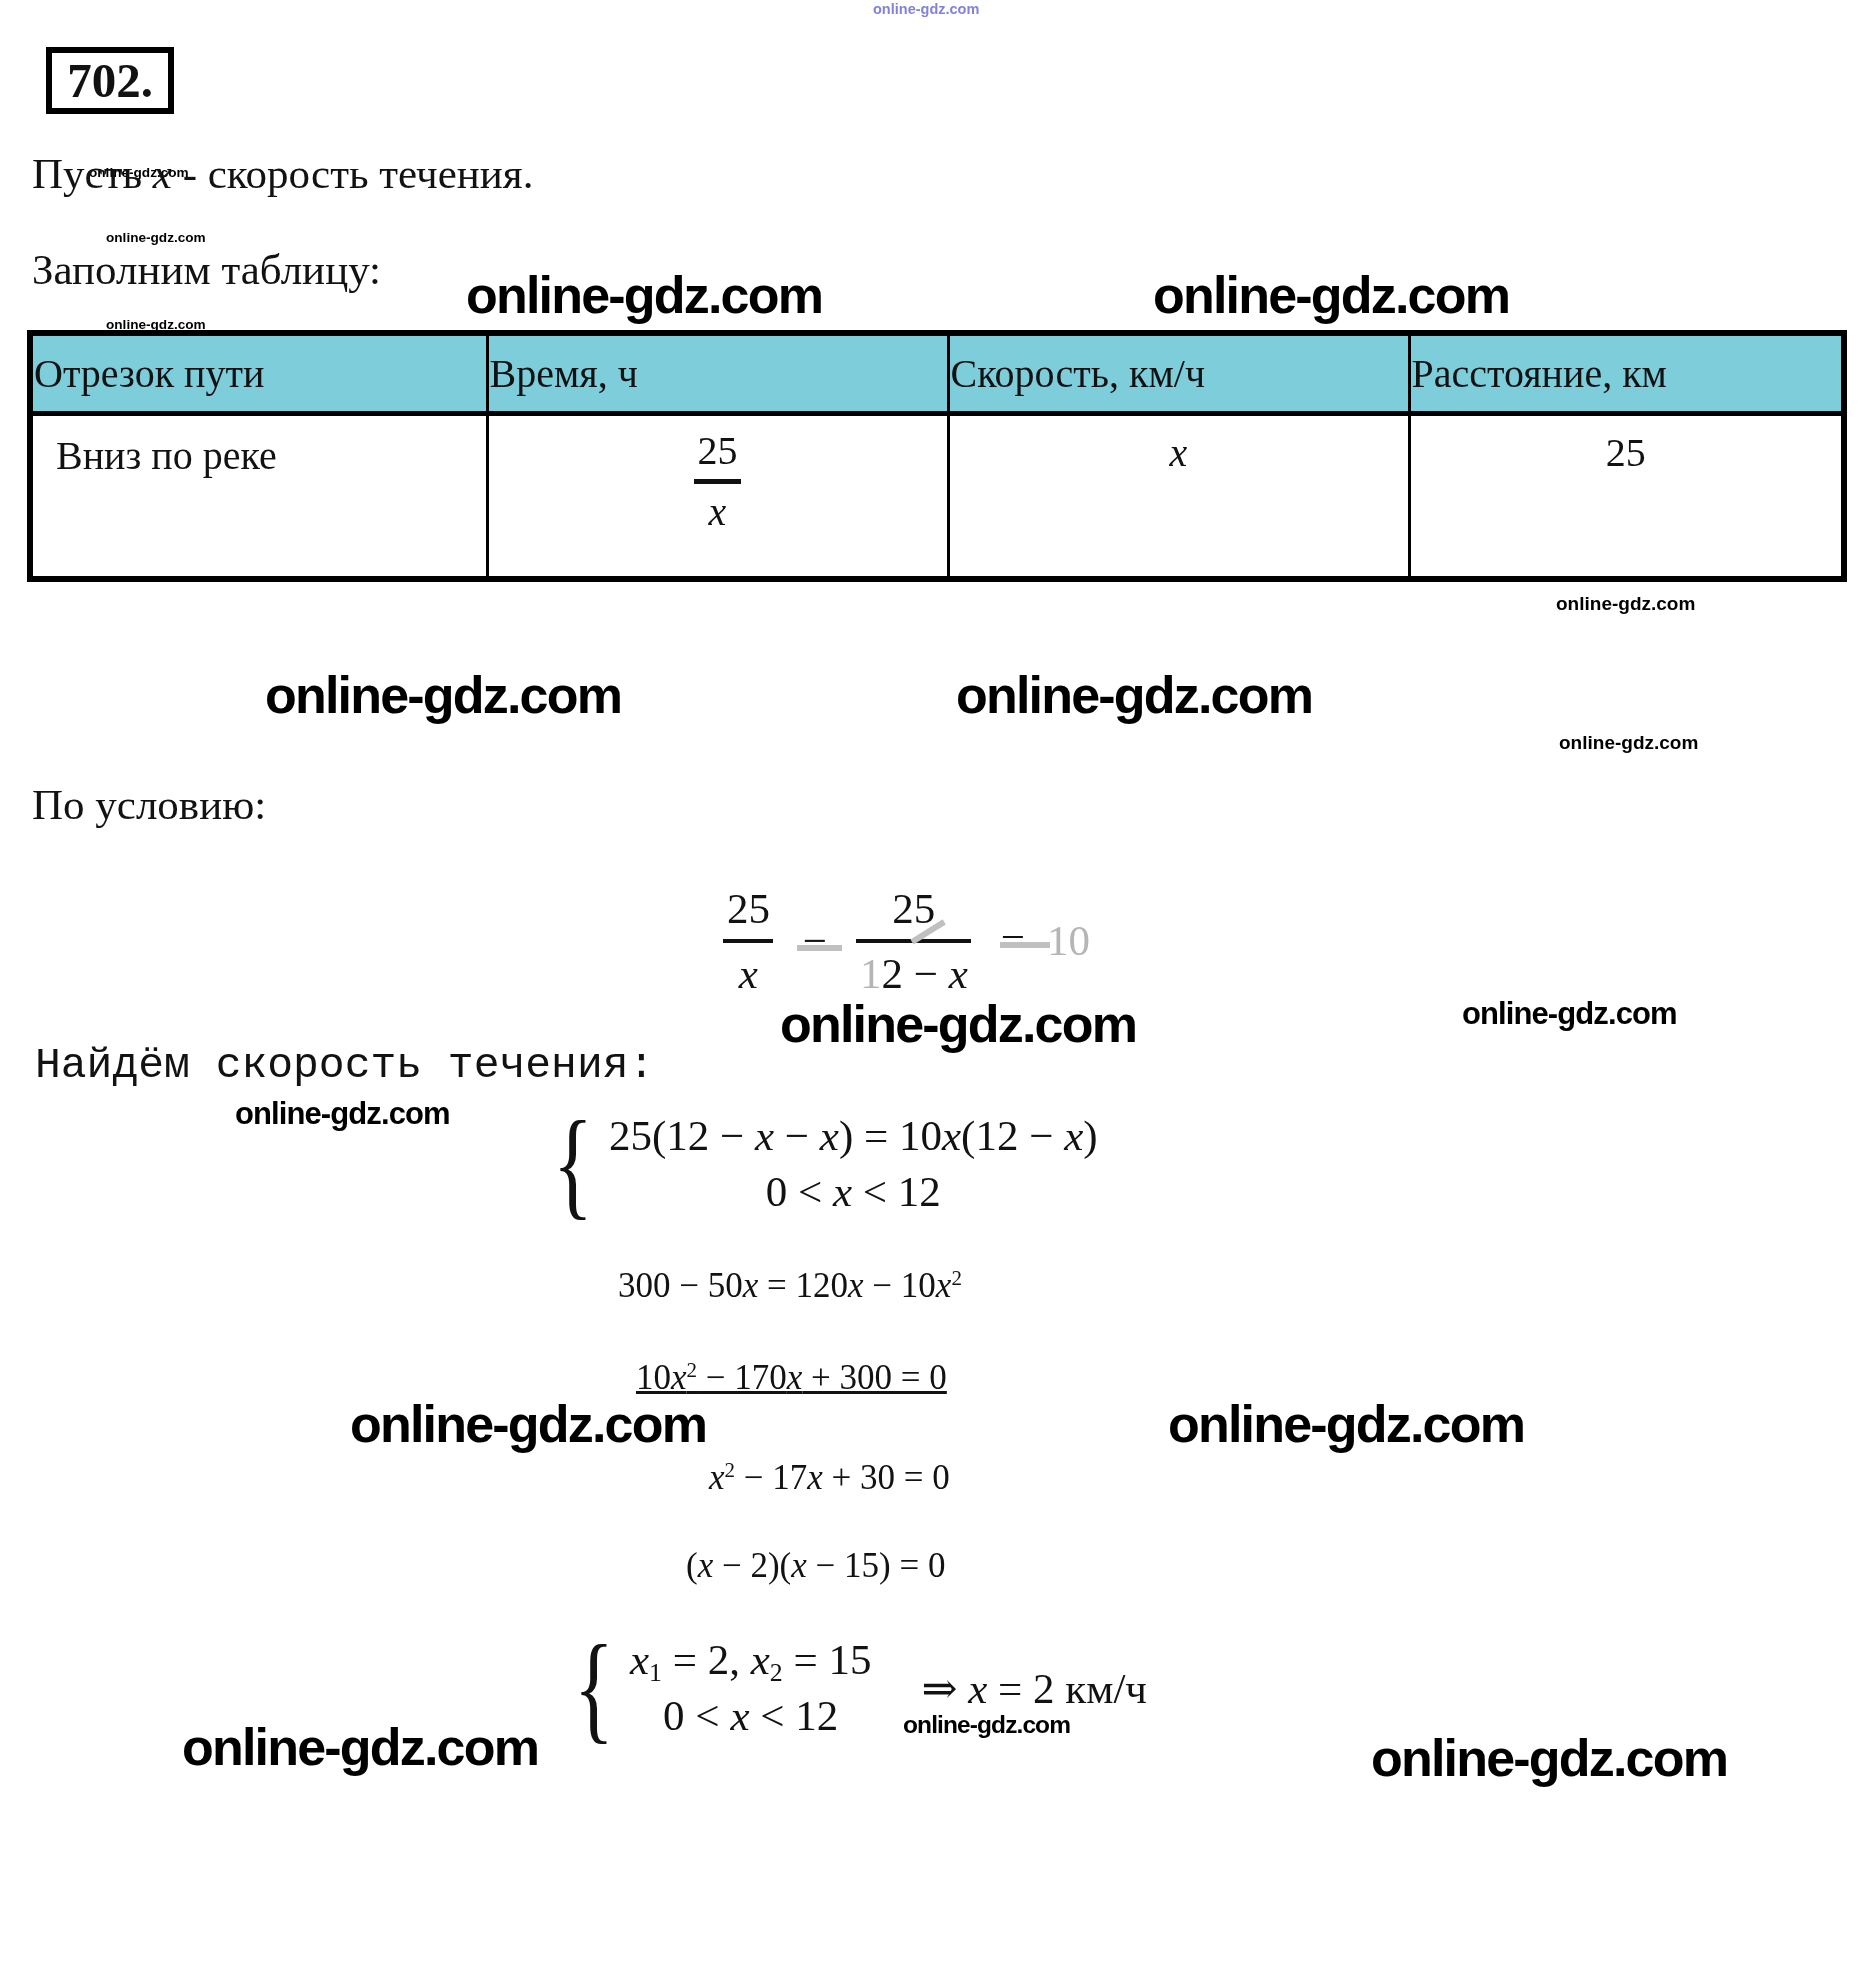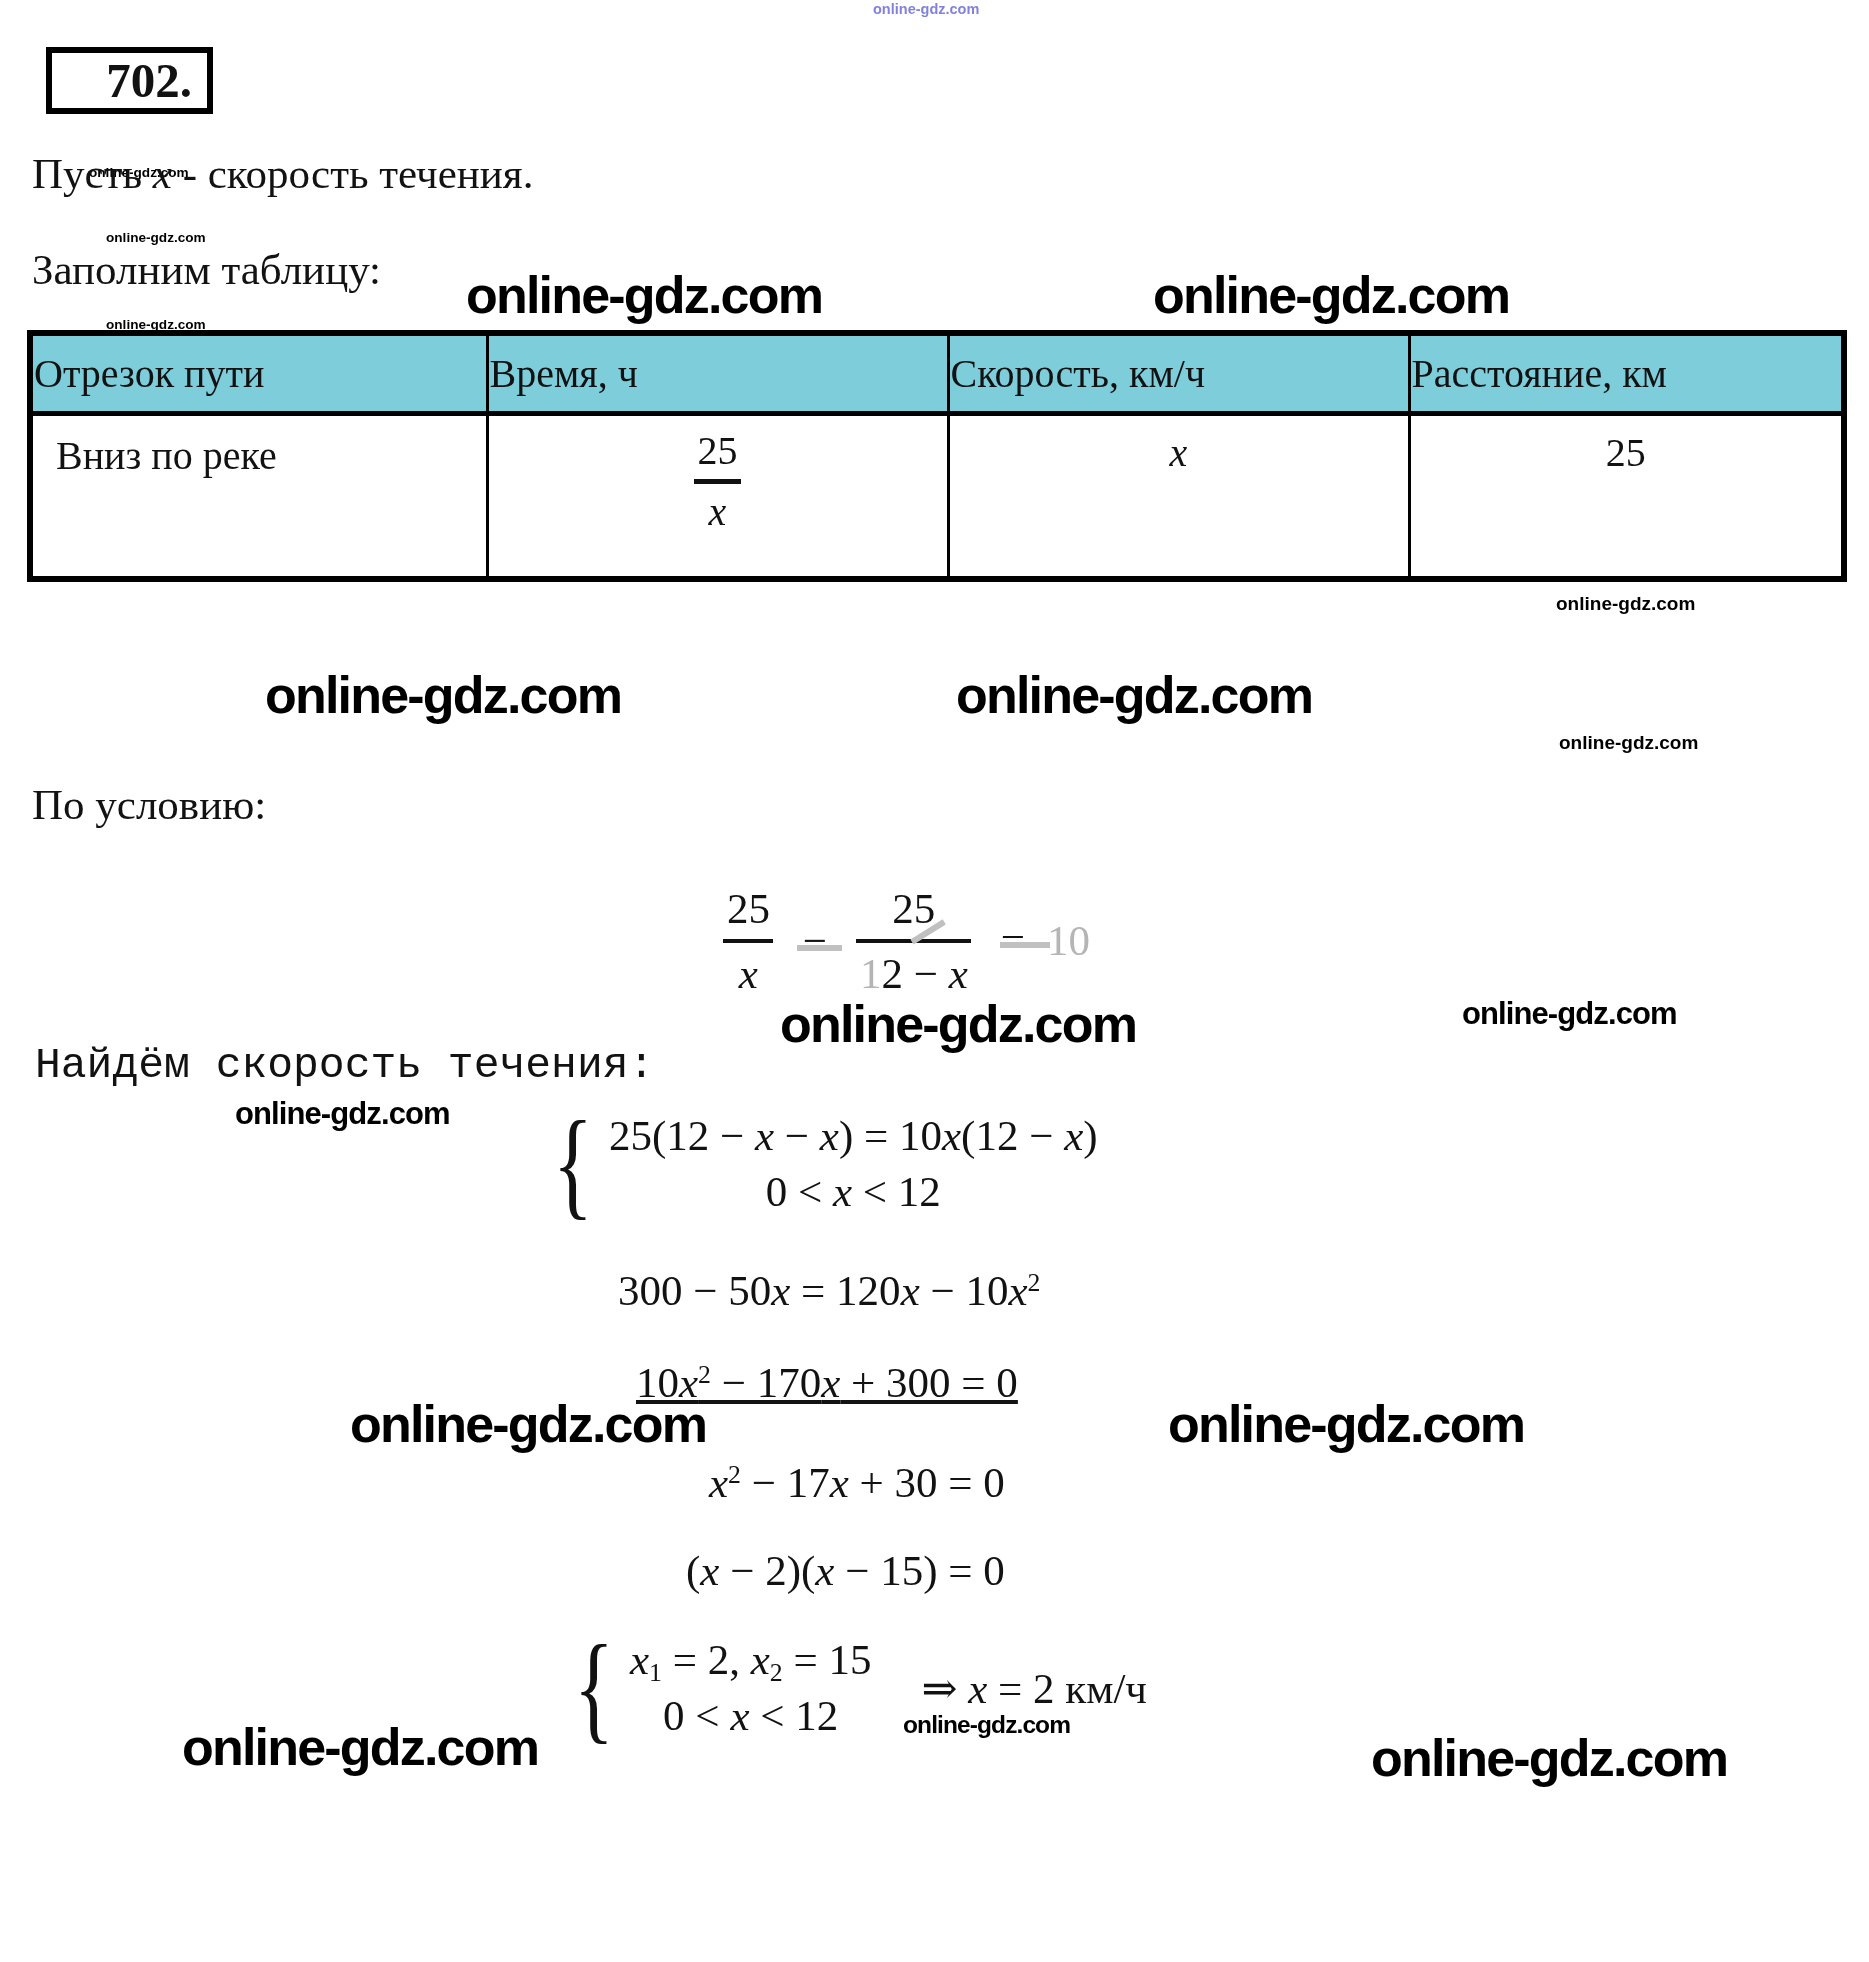--- a/index.html
+++ b/index.html
@@ -1,31 +1,31 @@
 <!DOCTYPE html>
 <html style="--header-bg: #7DCDDB;font-size:14.5px"><head>
 <meta charset="utf-8">
 <style>
   html,body{margin:0;padding:0;background:#ffffff;}
   .page{position:relative;width:1869px;height:1963px;background:#fff;overflow:hidden;
         font-family:"Liberation Serif","DejaVu Serif",serif;color:#121212;}
   .tline{position:absolute;font-size:43px;line-height:1.15;white-space:nowrap;}
-  .step{position:absolute;font-size:43px;white-space:nowrap;}
+  .step{position:absolute;font-size:35px;white-space:nowrap;}
   
   .wm{position:absolute;font-family:"Liberation Sans","DejaVu Sans",sans-serif;
       font-weight:700;color:#000;white-space:nowrap;line-height:1;}
   .wm-big{font-size:52px;letter-spacing:-1.8px;}
   .wm-small{font-size:31px;letter-spacing:-0.9px;}
   .wm-small2{font-size:24.5px;letter-spacing:-0.9px;}
   .wm-tiny{font-size:19px;font-weight:600;}
   .wm-micro{font-size:13.6px;font-weight:600;}
   .wm-blue{font-size:14.5px;font-weight:700;color:#8282de;}
   
   .num-box{position:absolute;left:46px;top:47px;width:116px;height:55px;border:6.4px solid #000;
-           display:flex;align-items:center;justify-content:center;font-weight:700;font-size:49px;padding-left:39px;}
+           display:flex;align-items:center;justify-content:center;font-weight:700;font-size:49px;}
   
   .rtable{position:absolute;left:27px;top:330px;width:1820px;border-collapse:collapse;
           table-layout:fixed;font-size:40px;border:6.4px solid #000;}
   .rtable th,.rtable td{border:3.6px solid #000;}
   .rtable thead th{background:var(--header-bg,#7DCDDB);height:73px;font-weight:400;
                    border-bottom:5.5px solid #000;text-align:left;vertical-align:middle;}
   .rtable tbody tr.r1 td{height:135px;}
   .rtable tbody tr.r2 td{height:144px;}
   .lbl{padding:16.4px 0 0 23px;vertical-align:top;text-align:left;}
   .ctr{text-align:center;vertical-align:top;padding-top:12.7px;}

